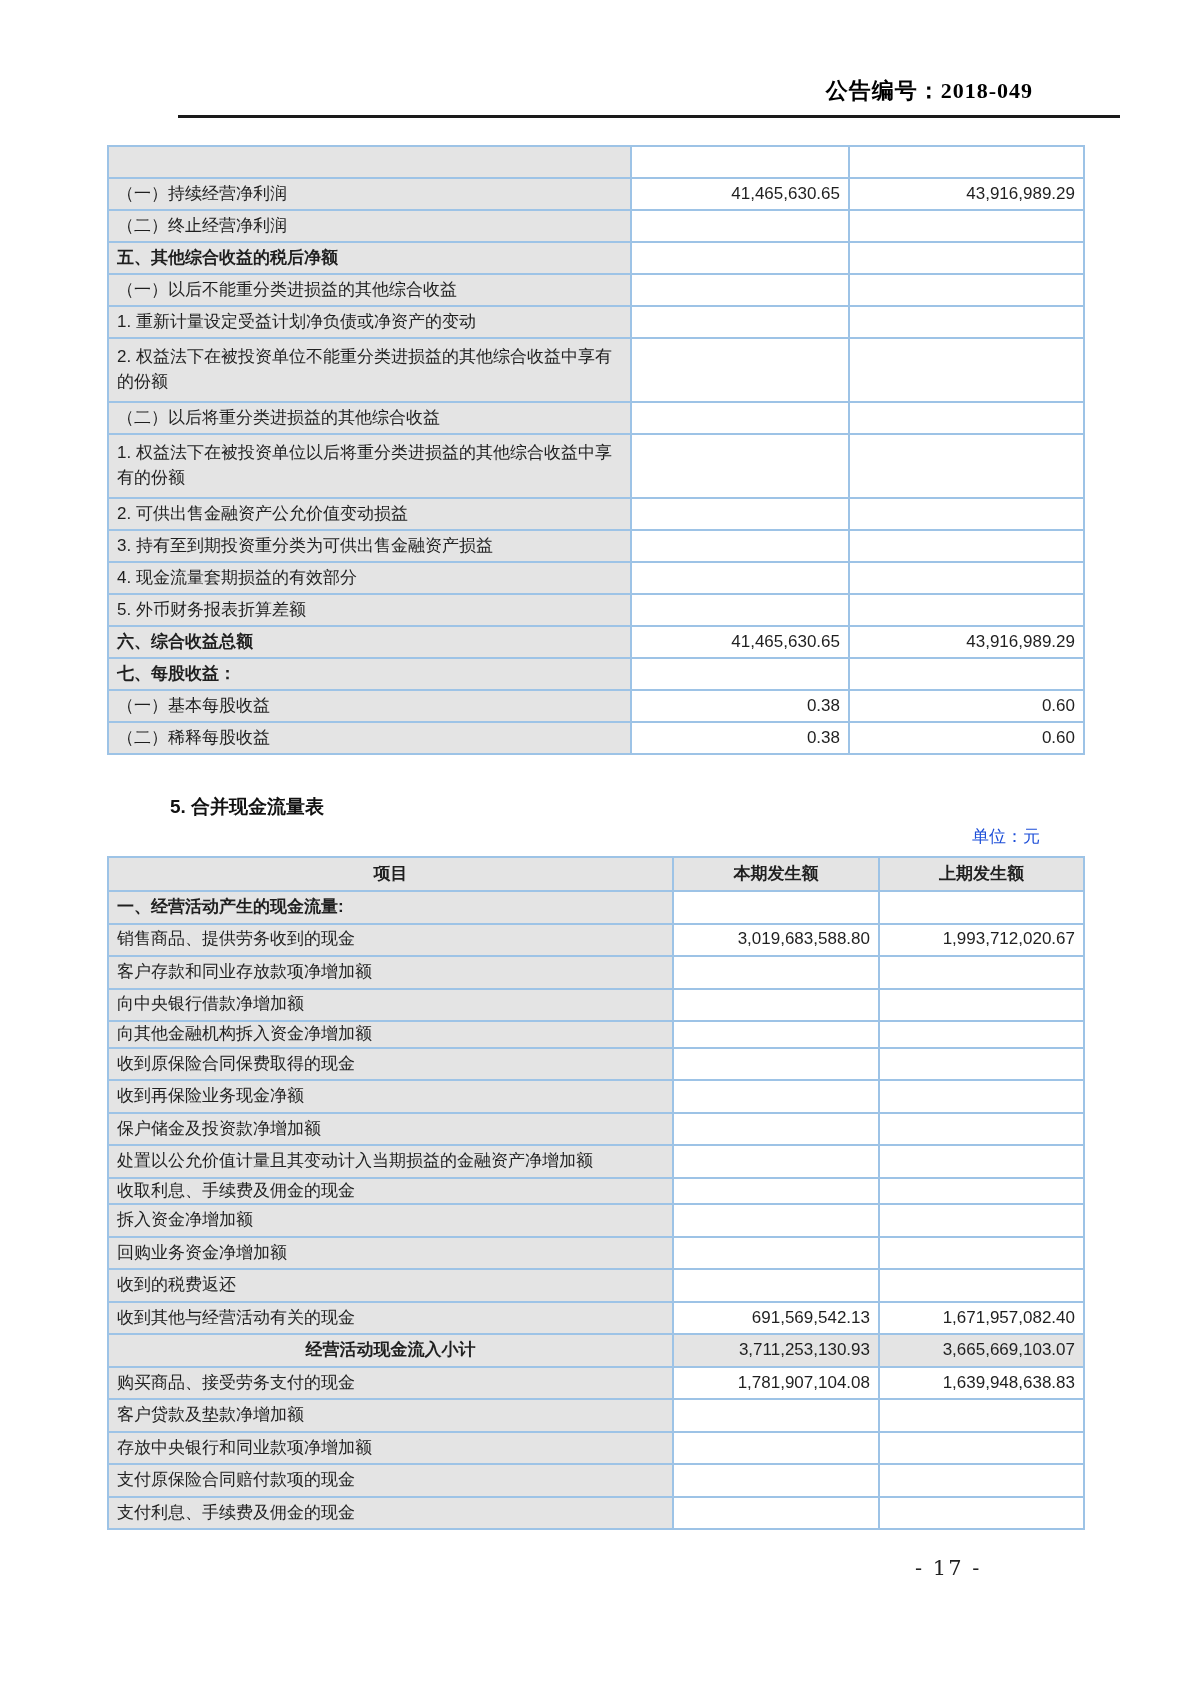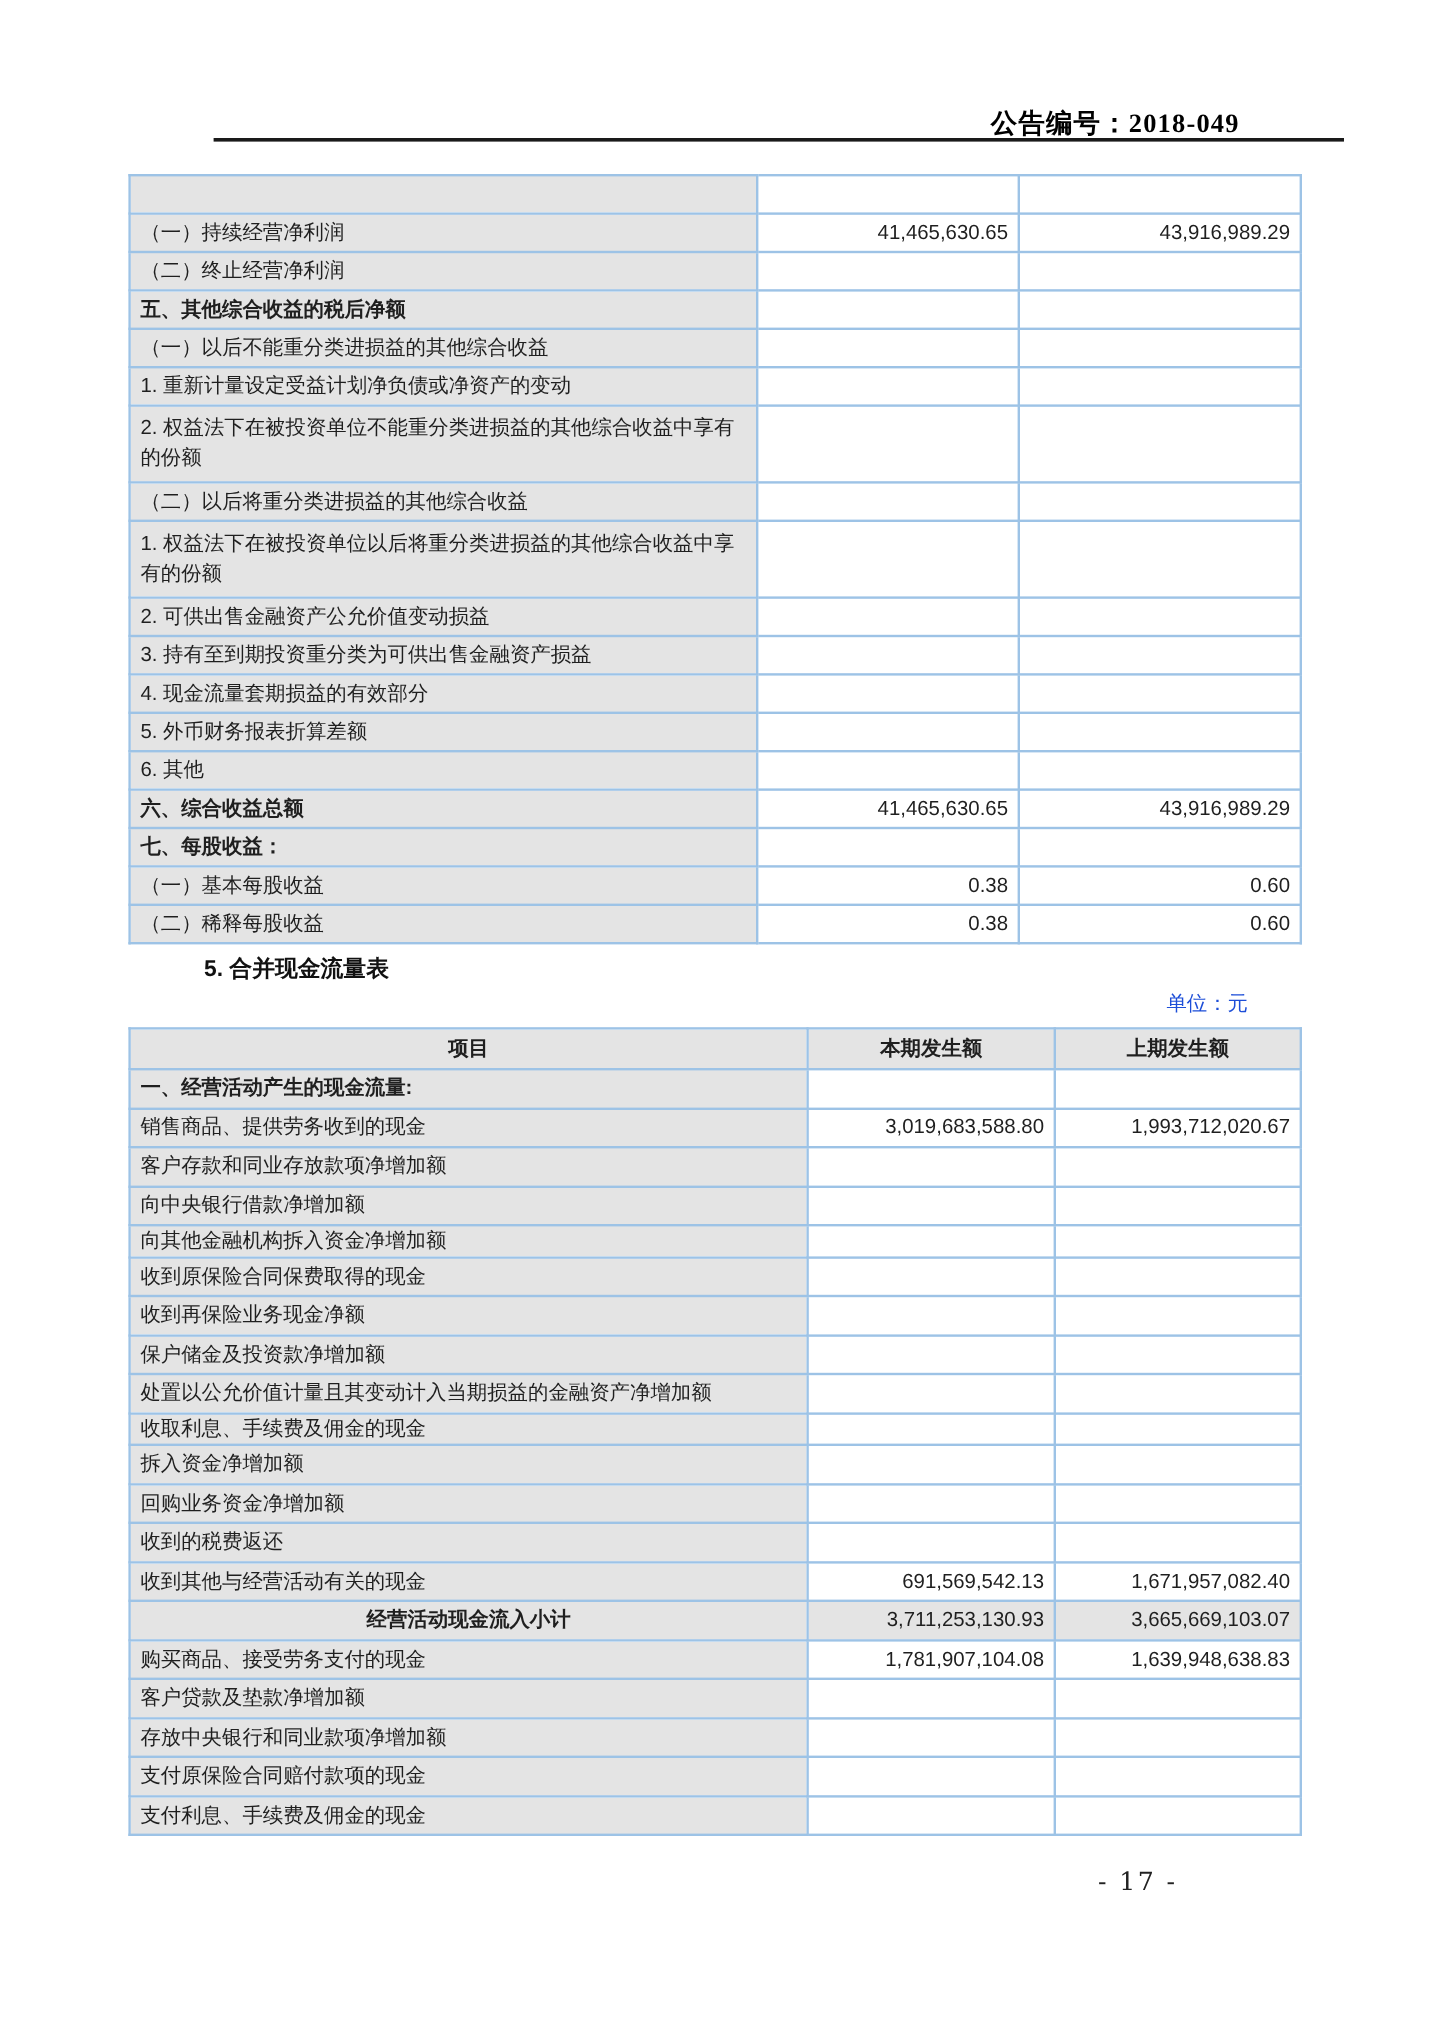--- a/index.html
+++ b/index.html
@@ -10,21 +10,20 @@
     font-family:"Liberation Sans", sans-serif;
     color:#1f1f1f;
     --border-blue:#9DC3E6;
     --gray:#E4E4E4;
   }
   .page-header {
     position:absolute; top:76px; right:167px;
     font-family:"Liberation Serif", serif;
     font-weight:bold; font-size:22px; color:#000;
     letter-spacing:1px;
-    margin-top:12px;
   }
   .header-rule {
     position:absolute; top:115px; left:178px; width:942px; height:3px;
     background:#1a1a1a;
   }
   table.fin {
     position:absolute; left:107px;
     border-collapse:collapse; table-layout:fixed;
     width:976px;
   }
@@ -130,25 +129,20 @@
         <td class="cell-label">4. 现金流量套期损益的有效部分</td>
         <td class="cell-num"></td>
         <td class="cell-num"></td>
       </tr>
       <tr style="height: 32px;">
         <td class="cell-label">5. 外币财务报表折算差额</td>
         <td class="cell-num"></td>
         <td class="cell-num"></td>
       </tr>
       <tr style="height: 32px;">
-        <td class="cell-label">6. 其他</td>
-        <td class="cell-num"></td>
-        <td class="cell-num"></td>
-      </tr>
-      <tr style="height: 32px;">
         <td class="cell-label bold">六、综合收益总额</td>
         <td class="cell-num">41,465,630.65</td>
         <td class="cell-num">43,916,989.29</td>
       </tr>
       <tr style="height: 32px;">
         <td class="cell-label bold">七、每股收益：</td>
         <td class="cell-num"></td>
         <td class="cell-num"></td>
       </tr>
       <tr style="height: 32px;">

